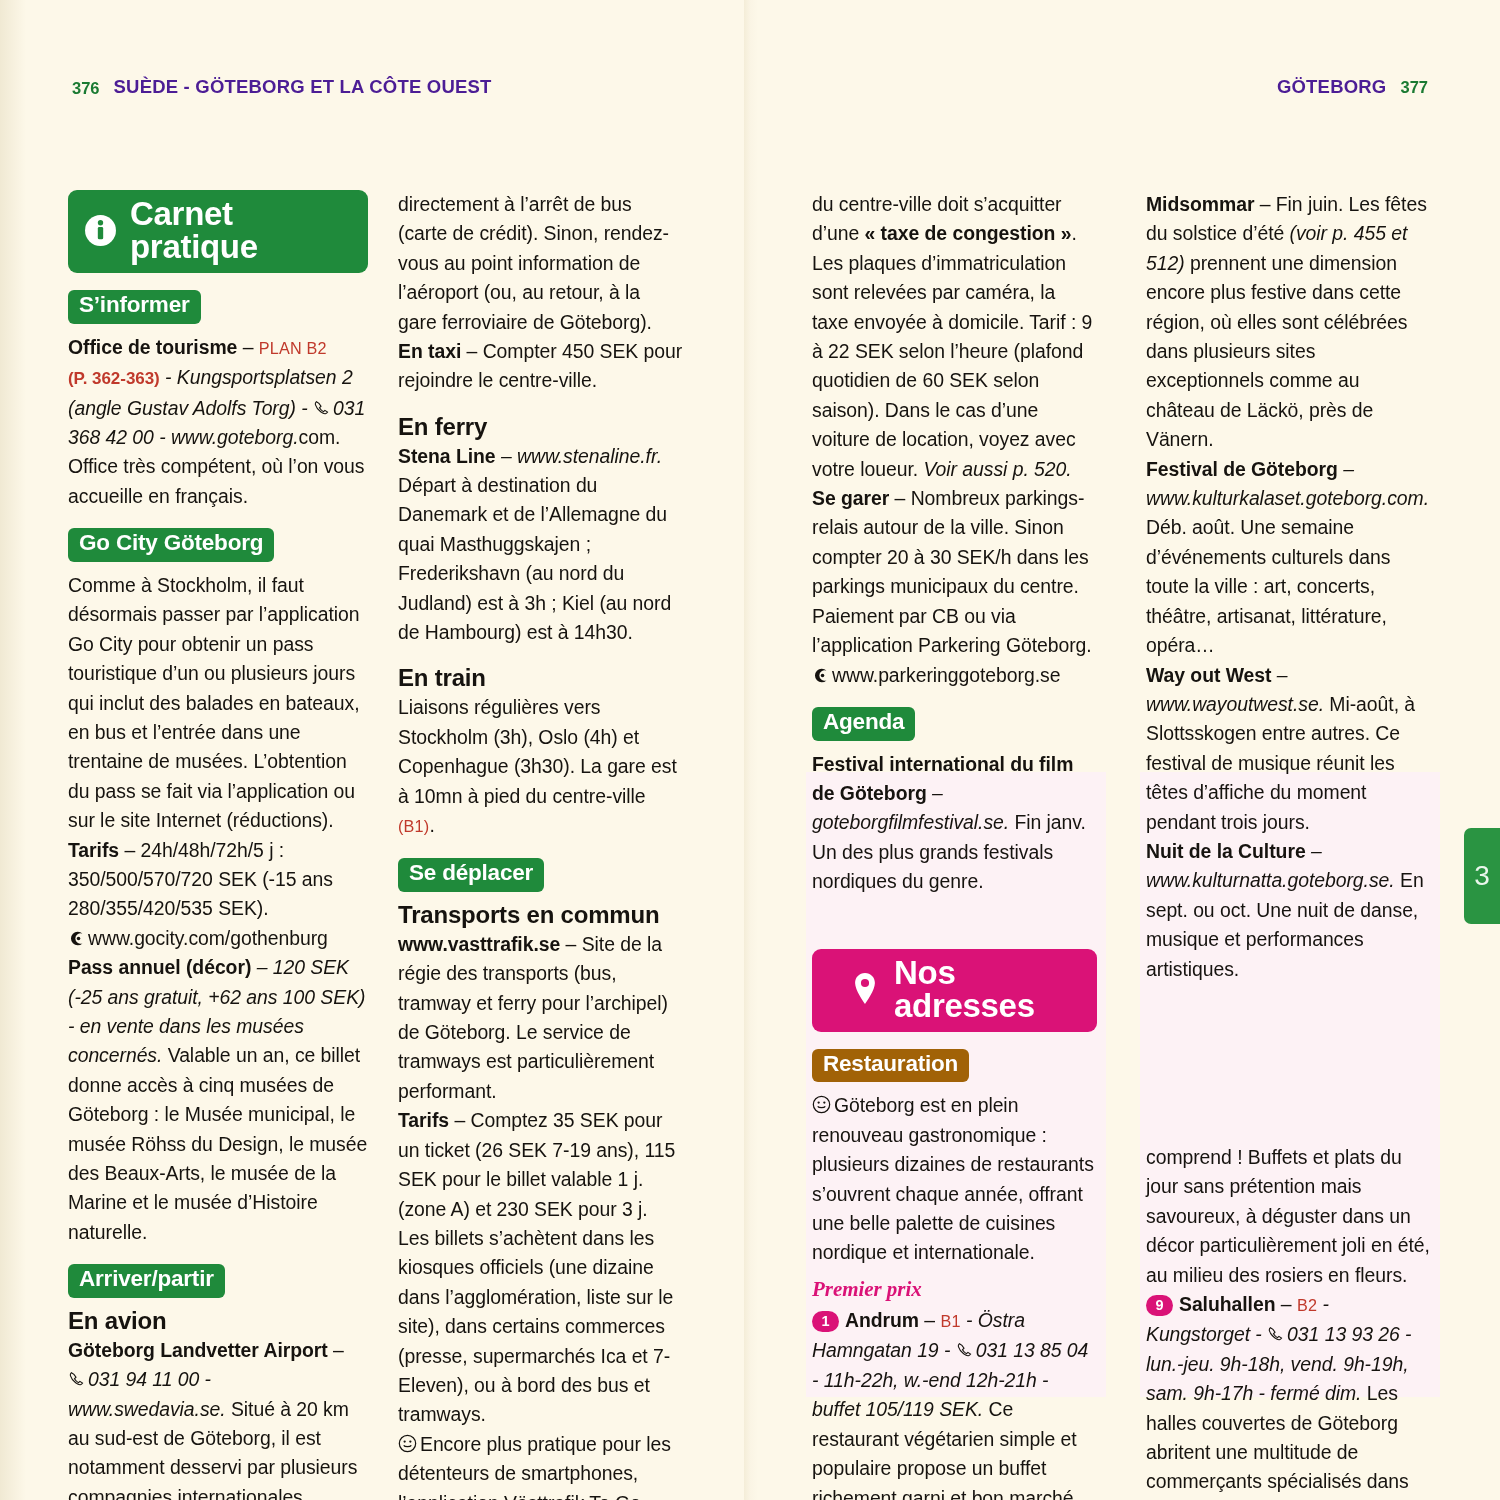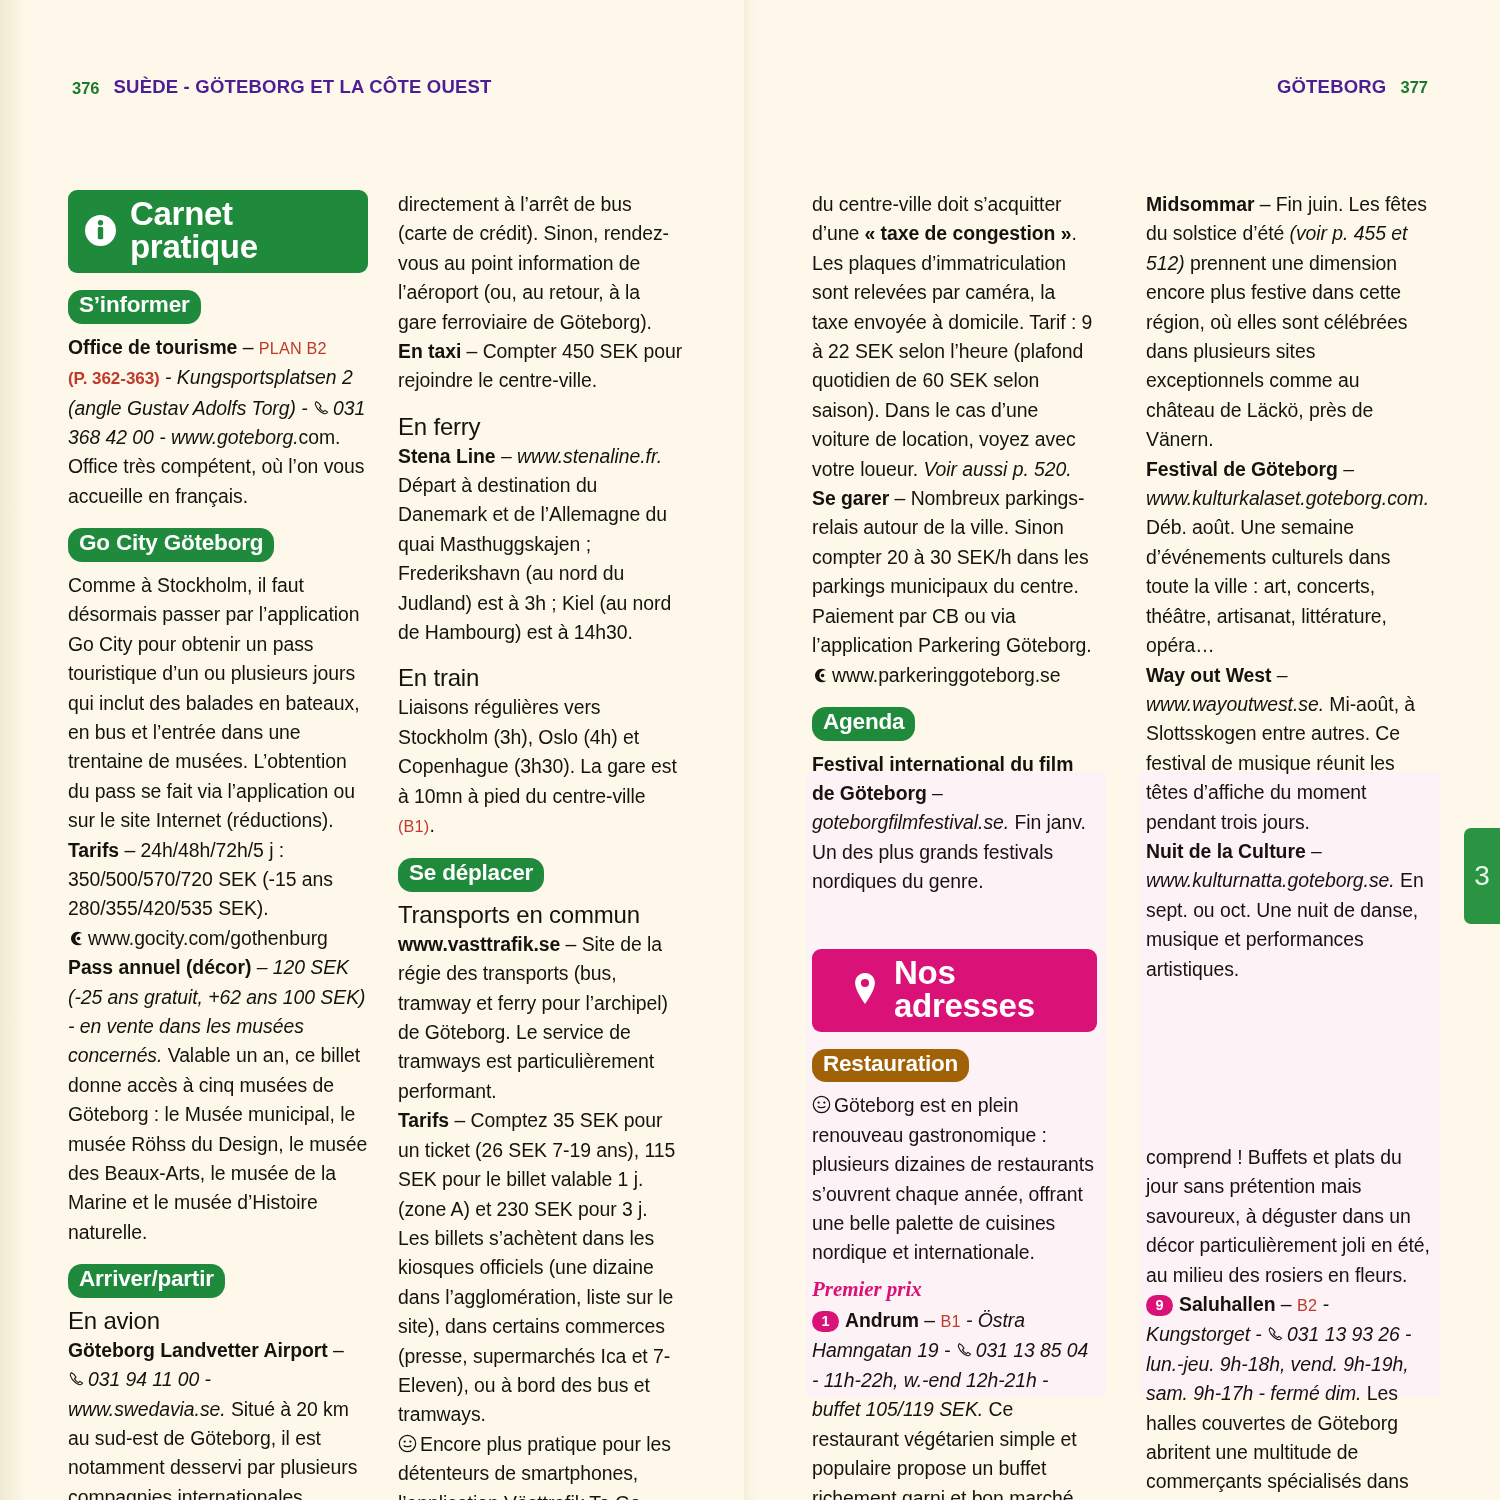--- a/index.html
+++ b/index.html
@@ -68,29 +68,29 @@
   .banner.pink{background:#da1277;padding-left:36px;}
   .banner .bico{
     width:33px;height:33px;display:inline-flex;align-items:center;justify-content:center;
     flex:0 0 auto;
   }
   .banner.full{display:flex;width:100%;box-sizing:border-box;}
 
   .subhead{
     display:inline-block;
     background:#1f8a3b;color:#fff;
-    border-radius:14px;
+    border-radius:6px;
     padding:3px 11px 6px 11px;
     font-size:22.5px;font-weight:700;line-height:1.1;
     letter-spacing:-.2px;
   }
   .subhead.pink{background:#a16207;}
 
   .h3{
-    font-size:24px;font-weight:400;color:#16130f;line-height:1.2;
+    font-size:24px;font-weight:700;color:#16130f;line-height:1.2;
     letter-spacing:-.2px;
   }
 
   
   .ico{
     display:inline-block;vertical-align:-2px;margin-right:3px;
   }
   .ico svg{display:block;}
 
   

